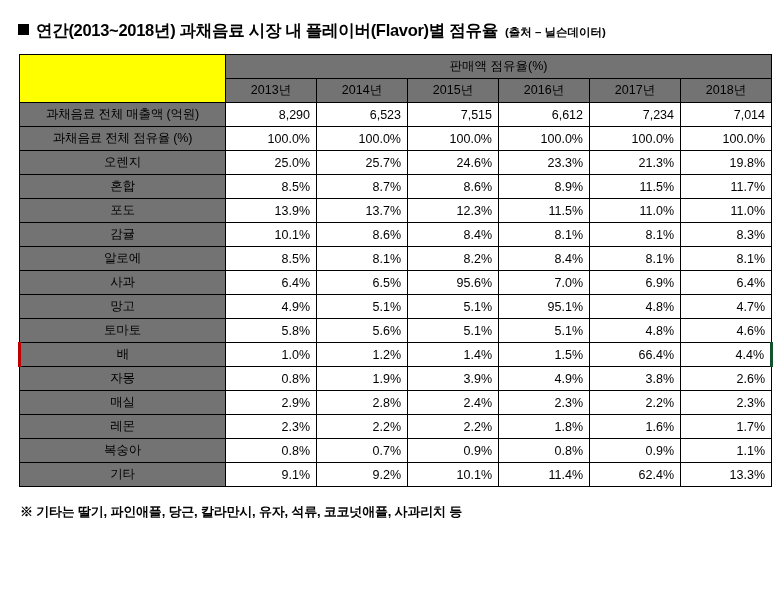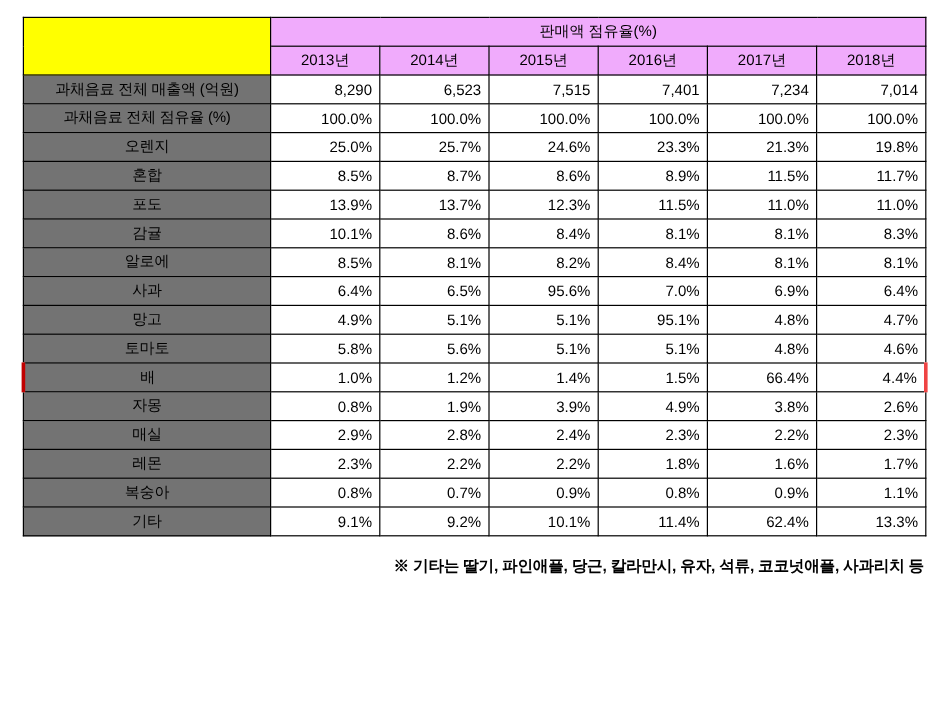--- a/index.html
+++ b/index.html
@@ -55,21 +55,21 @@
   }
   table.main td, table.main th {
     border: 1px solid #000000;
     font-size: 12.5px;
     height: 24px;
     padding: 0 6px;
     box-sizing: border-box;
     font-weight: normal;
   }
   .head-cell {
-    background: #f0abfc;
+    background: #737373;
     text-align: center;
     font-weight: bold;
     font-size: 13px;
   }
   .label-cell {
     background: #737373;
     text-align: center;
     font-weight: bold;
     font-size: 13px;
     letter-spacing: -0.2px;
@@ -84,37 +84,41 @@
     background: #ffff00;
   }
   .hl-row > td {
     border-top: 3px solid #c00000;
     border-bottom: 3px solid #c00000;
   }
   .hl-row > td:first-child {
     border-left: 3px solid #c00000;
   }
   .hl-row > td:last-child {
-    border-right: 3px solid #ef4444;
+    border-right: 3px solid #14532d;
   }
   .footnote {
     margin: 16px 0 0 6px;
     font-size: 13px;
     font-weight: bold;
     letter-spacing: -0.2px;
-    text-align: right;
   }
   col.label { width: 206px; }
   col.yr { width: 91px; }
 </style>
 </head>
 <body>
 
 <div class="page">
 
+  <div class="title-row">
+    <span class="title-bullet"></span>
+    <span class="title-text">연간(2013~2018년) 과채음료 시장 내 플레이버(Flavor)별 점유율</span>
+    <span class="title-source">(출처 – 닐슨데이터)</span>
+  </div>
 
   <table class="main">
     <colgroup>
       <col class="label">
       <col class="yr">
         <col class="yr">
         <col class="yr">
         <col class="yr">
         <col class="yr">
         <col class="yr">
@@ -132,21 +136,21 @@
         <th class="head-cell">2017년</th>
         <th class="head-cell">2018년</th>
       </tr>
     </thead>
     <tbody>
       <tr>
         <td class="label-cell">과채음료 전체 매출액 (억원)</td>
         <td class="val">8,290</td>
         <td class="val">6,523</td>
         <td class="val">7,515</td>
-        <td class="val">7,401</td>
+        <td class="val">6,612</td>
         <td class="val">7,234</td>
         <td class="val">7,014</td>
       </tr>
       <tr>
         <td class="label-cell">과채음료 전체 점유율 (%)</td>
         <td class="val">100.0%</td>
         <td class="val">100.0%</td>
         <td class="val">100.0%</td>
         <td class="val">100.0%</td>
         <td class="val">100.0%</td>

